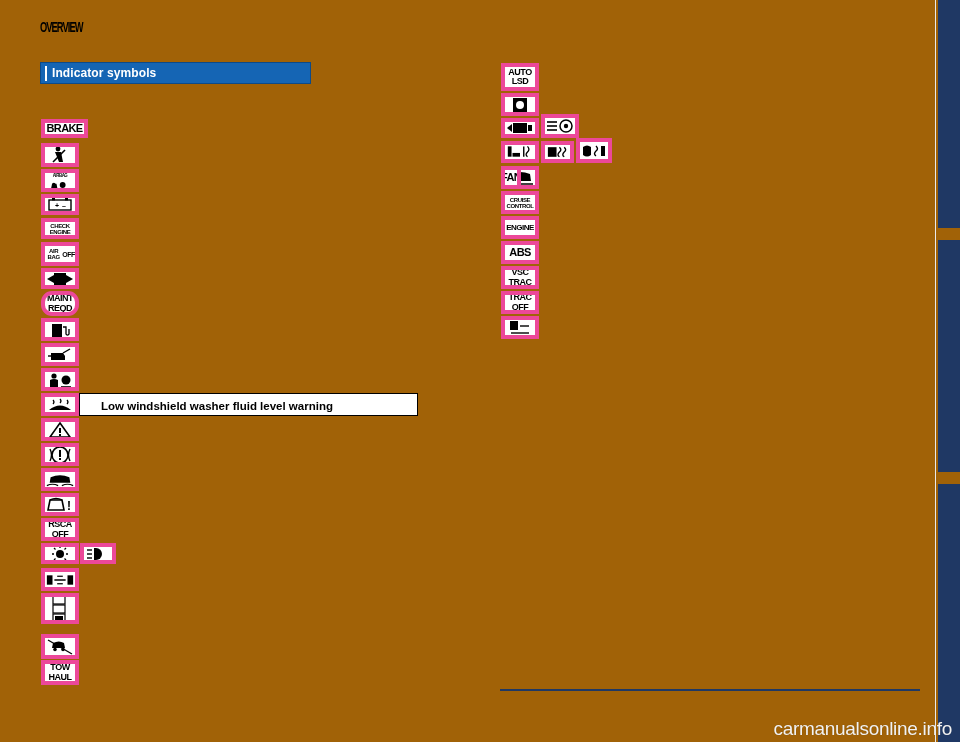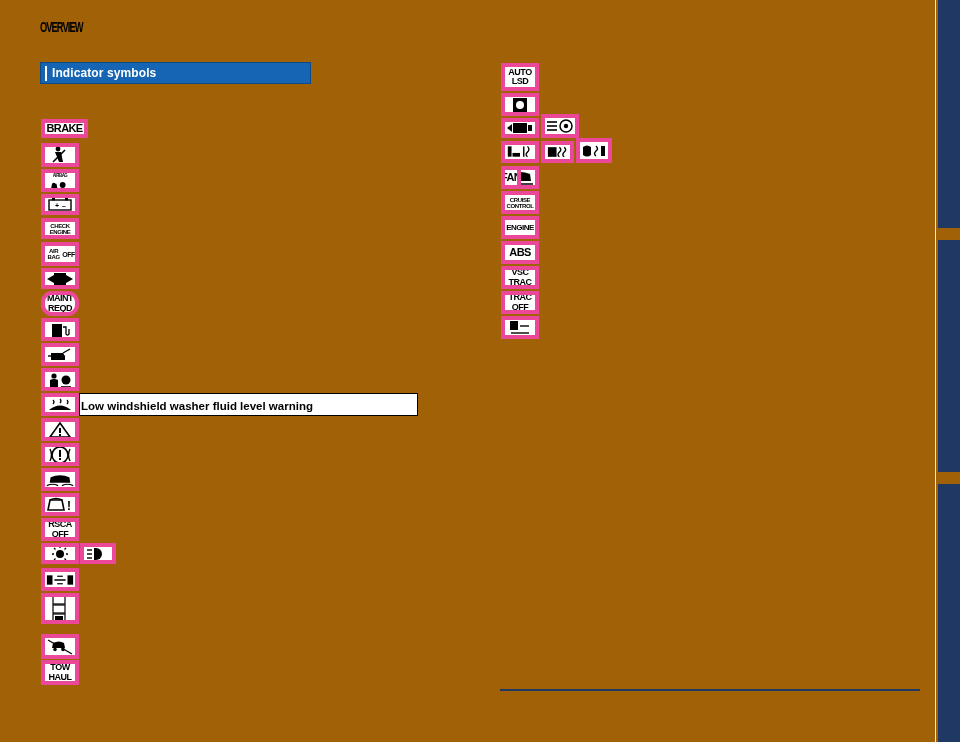--- a/index.html
+++ b/index.html
@@ -113,21 +113,21 @@
   .sym svg { display: block; }
 
   
   .tooltip {
     position: absolute;
     background: #ffffff;
     border: 1px solid #000000;
     box-sizing: border-box;
     font-size: 11.5px;
     color: #000;
-    padding: 3px 5px 0 1px;
+    padding: 3px 5px 0 21px;
     white-space: nowrap;
     font-weight: bold;
   }
 
   
   .bottom-rule {
     position: absolute;
     left: 500px;
     top: 689px;
     width: 420px;
@@ -488,14 +488,15 @@
       <svg width="26" height="18" viewBox="0 0 26 18">
         <rect x="3" y="2" width="8" height="9" fill="#000"></rect>
         <path d="M13 7 L22 7" stroke="#000" stroke-width="1.4"></path>
         <path d="M4 14 L22 14" stroke="#000" stroke-width="1.4"></path>
       </svg>
     </div>
   </div>
 
   <div class="bottom-rule"></div>
 
+  <div class="watermark">carmanualsonline.info</div>
 
 </div>
 
 </body></html>

